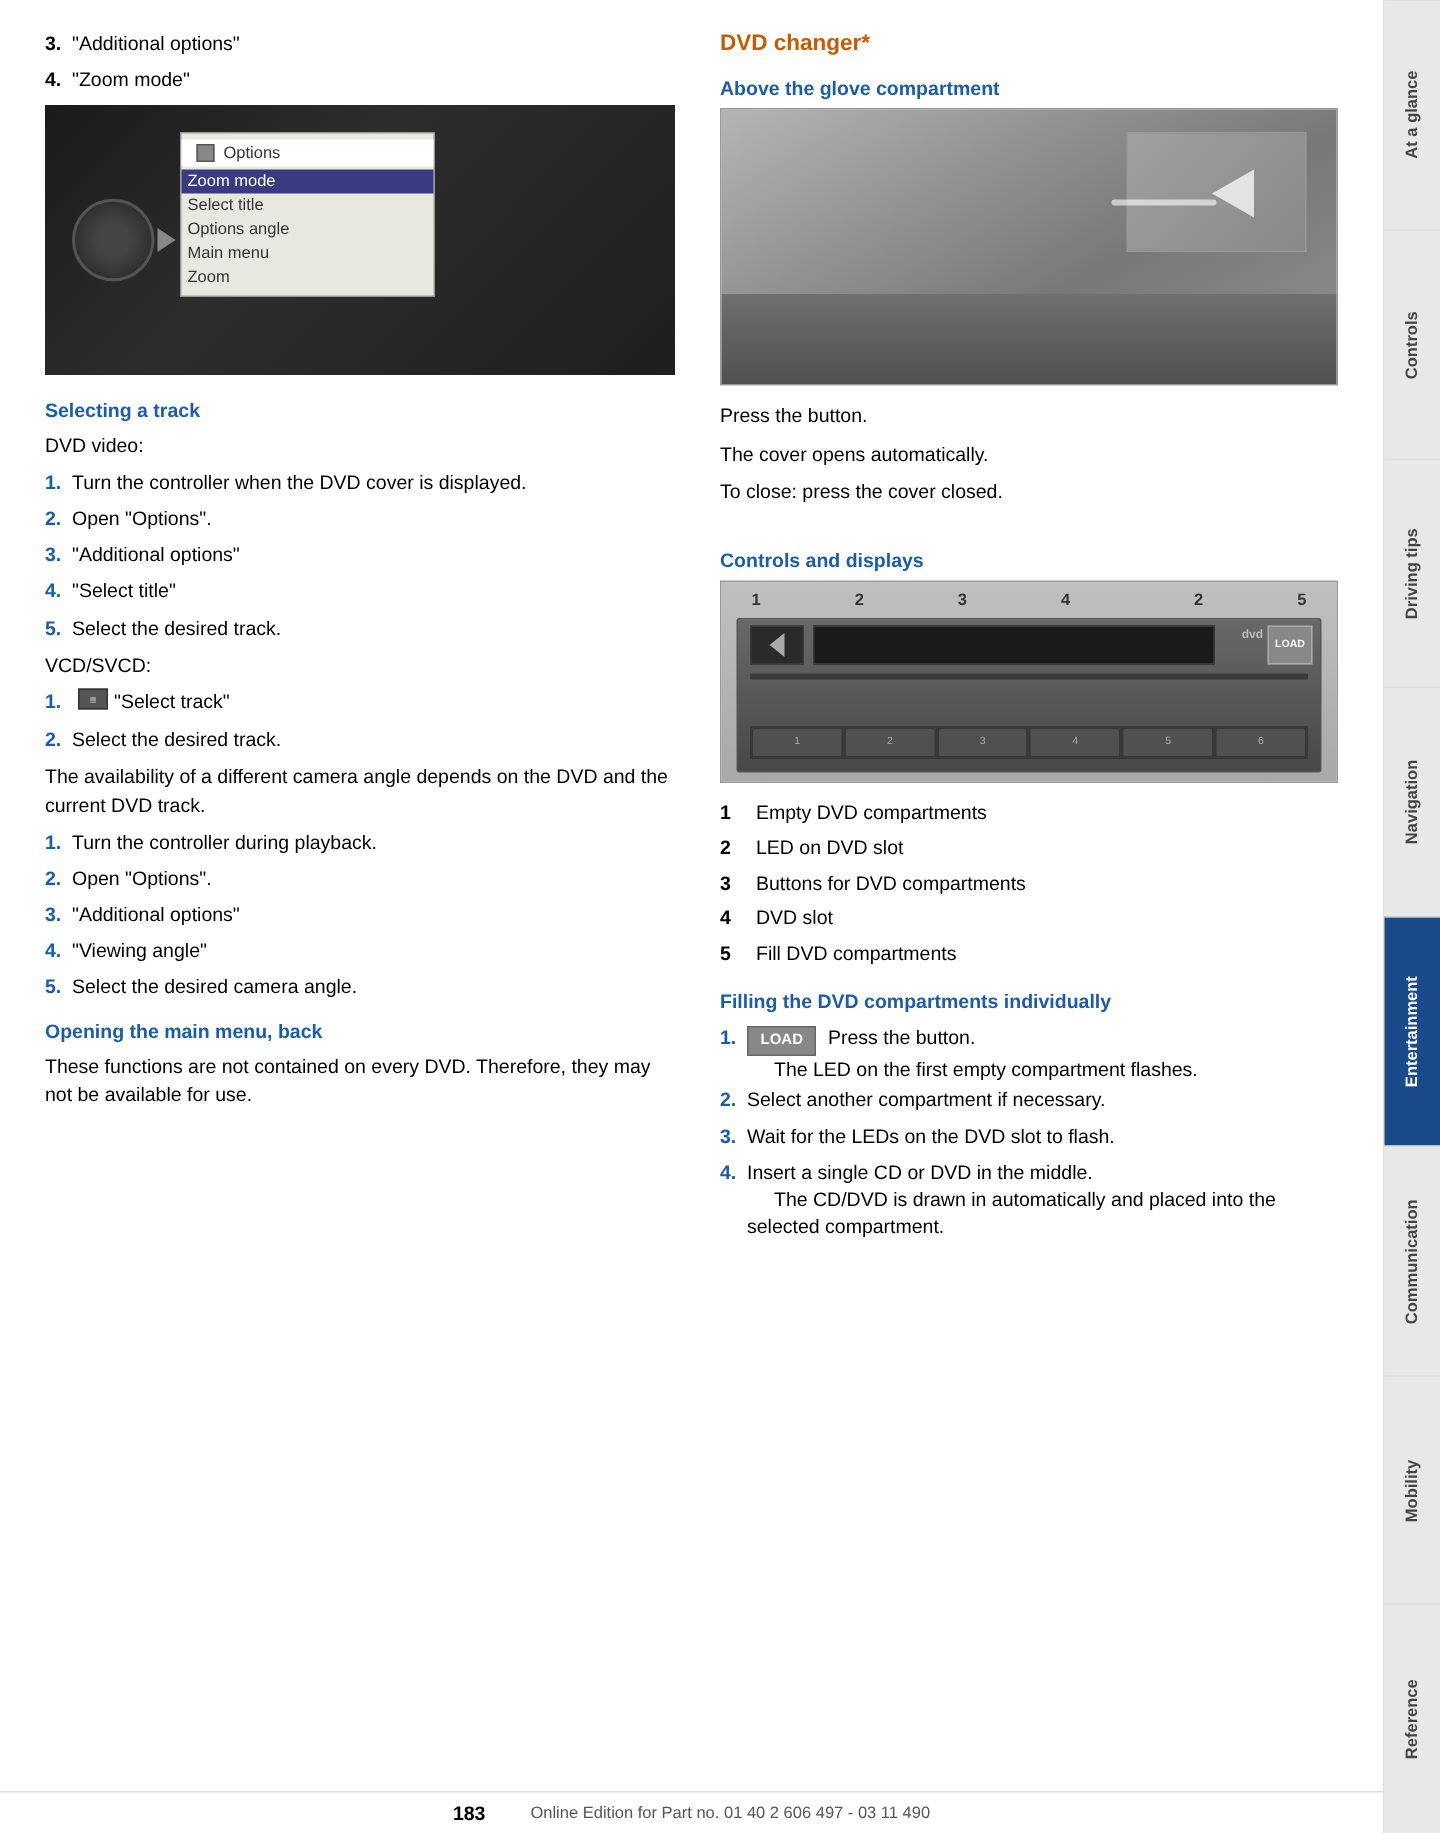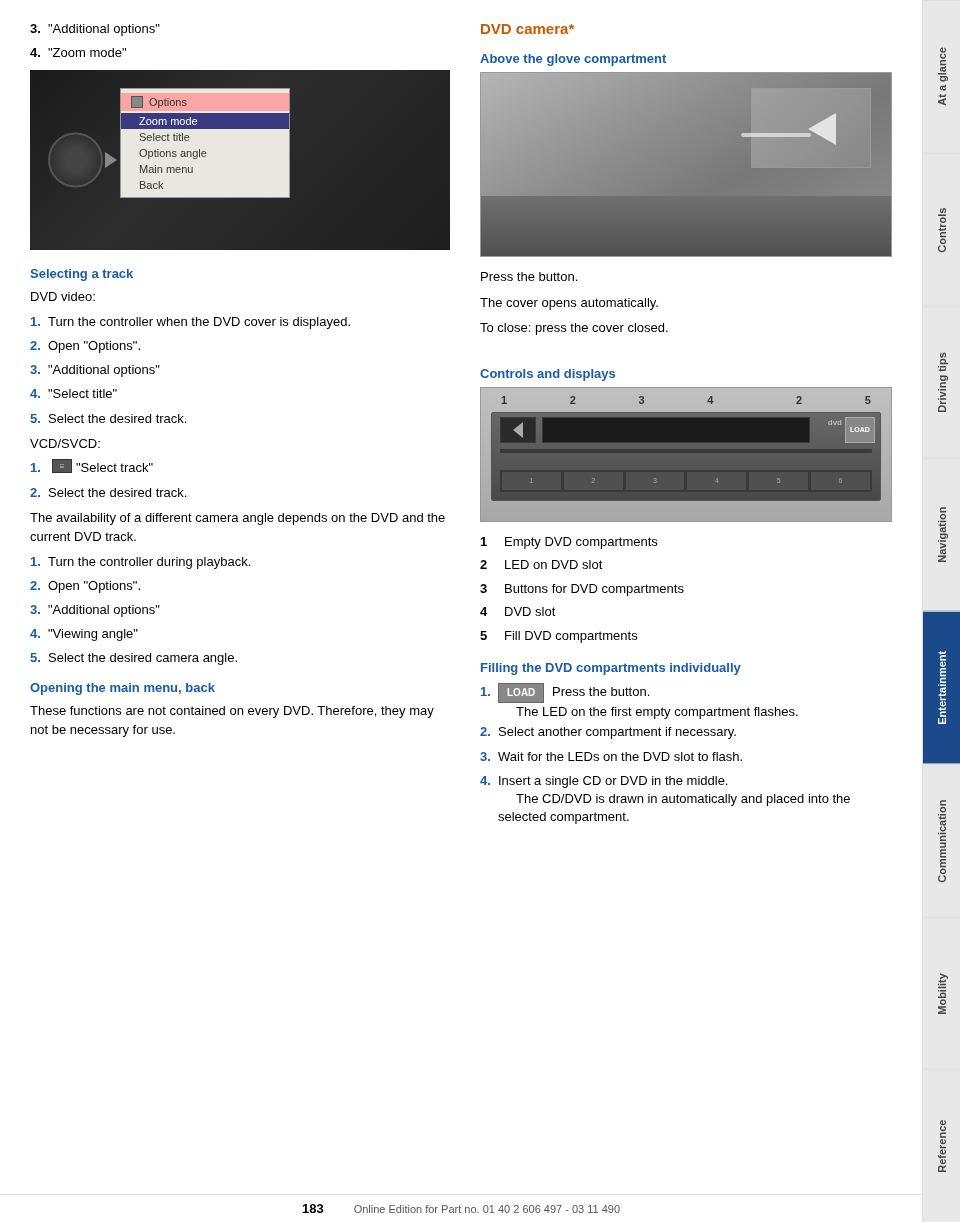--- a/index.html
+++ b/index.html
@@ -120,32 +120,32 @@
       position: absolute;
       top: 18px;
       left: 90px;
       background: #e8e8e0;
       border: 1px solid #999;
       padding: 4px 0;
       width: 170px;
     }
 
     .options-title {
-      background: #fca5a5;
+      background: #ffffff;
       padding: 3px 10px;
       font-size: 11px;
       color: #333;
       display: flex;
       align-items: flex-start;
       gap: 6px;
       margin-bottom: 2px;
     }
 
     .options-item {
-      padding: 2px 18px;
+      padding: 2px 4px;
       font-size: 11px;
       color: #333;
     }
 
     .options-item.highlighted {
       background: #3a3a80;
       color: #fff;
     }
 
     .zoom-icon {
@@ -283,21 +283,21 @@
 
         <div class="options-box">
           <div class="options-title">
             <span class="zoom-icon"></span>
             <span>Options</span>
           </div>
           <div class="options-item highlighted">Zoom mode</div>
           <div class="options-item">Select title</div>
           <div class="options-item">Options angle</div>
           <div class="options-item">Main menu</div>
-          <div class="options-item">Back</div>
+          <div class="options-item">Zoom</div>
         </div>
       </div>
 
       <div class="section-heading">Selecting a track</div>
       <p>DVD video:</p>
 
       <div>
         <div class="num-item">
           <span class="num-blue">1.</span>
           <span class="content">Turn the controller when the DVD cover is displayed.</span>
@@ -355,27 +355,27 @@
           <span class="num-blue">4.</span>
           <span class="content">"Viewing angle"</span>
         </div>
         <div class="num-item">
           <span class="num-blue">5.</span>
           <span class="content">Select the desired camera angle.</span>
         </div>
       </div>
 
       <div class="section-heading" style="margin-top:12px;">Opening the main menu, back</div>
-      <p>These functions are not contained on every DVD. Therefore, they may not be necessary for use.</p>
+      <p>These functions are not contained on every DVD. Therefore, they may not be available for use.</p>
 
     </div>
 
     <div class="right-col">
 
-      <div class="section-heading-orange">DVD camera*</div>
+      <div class="section-heading-orange">DVD changer*</div>
 
       <div class="section-heading">Above the glove compartment</div>
 
       <div class="car-interior-img">
 
         <div style="position:absolute;inset:0;background:linear-gradient(150deg,#b5b5b5 0%,#909090 35%,#787878 60%,#909090 100%);"></div>
 
         <div style="position:absolute;bottom:0;left:0;right:0;height:60px;background:linear-gradient(180deg,#707070 0%,#505050 100%);"></div>
         <div style="position:absolute;top:15px;right:20px;width:120px;height:80px;background:linear-gradient(135deg,#a0a0a0,#888);border:1px solid #999;"></div>
 
@@ -394,21 +394,21 @@
 
         <div style="position:absolute;top:6px;left:20px;right:20px;display:flex;justify-content:space-between;font-size:11px;font-weight:bold;color:#333;z-index:2;">
           <span>1</span>
           <span>2</span>
           <span>3</span>
           <span>4</span>
           <span style="margin-left:20px;">2</span>
           <span>5</span>
         </div>
 
-        <div style="position:absolute;top:24px;left:10px;right:10px;height:89px;background:linear-gradient(180deg,#686868 0%,#484848 100%);border:1px solid #555;border-radius:2px;">
+        <div style="position:absolute;top:24px;left:10px;right:10px;height:103px;background:linear-gradient(180deg,#686868 0%,#484848 100%);border:1px solid #555;border-radius:2px;">
 
           <div style="position:absolute;top:4px;left:8px;width:36px;height:26px;background:#2a2a2a;border:1px solid #3a3a3a;display:flex;align-items:center;justify-content:center;">
             <div style="width:0;height:0;border-right:10px solid #aaa;border-top:8px solid transparent;border-bottom:8px solid transparent;"></div>
           </div>
 
           <div style="position:absolute;top:4px;left:50px;right:70px;height:26px;background:#1a1a1a;border:1px solid #3a3a3a;"></div>
 
           <div style="position:absolute;top:5px;right:38px;font-size:8px;color:#bbb;font-weight:bold;">dvd</div>
 
           <div style="position:absolute;top:4px;right:5px;width:30px;height:26px;background:#888;border:1px solid #aaa;display:flex;align-items:center;justify-content:center;">

